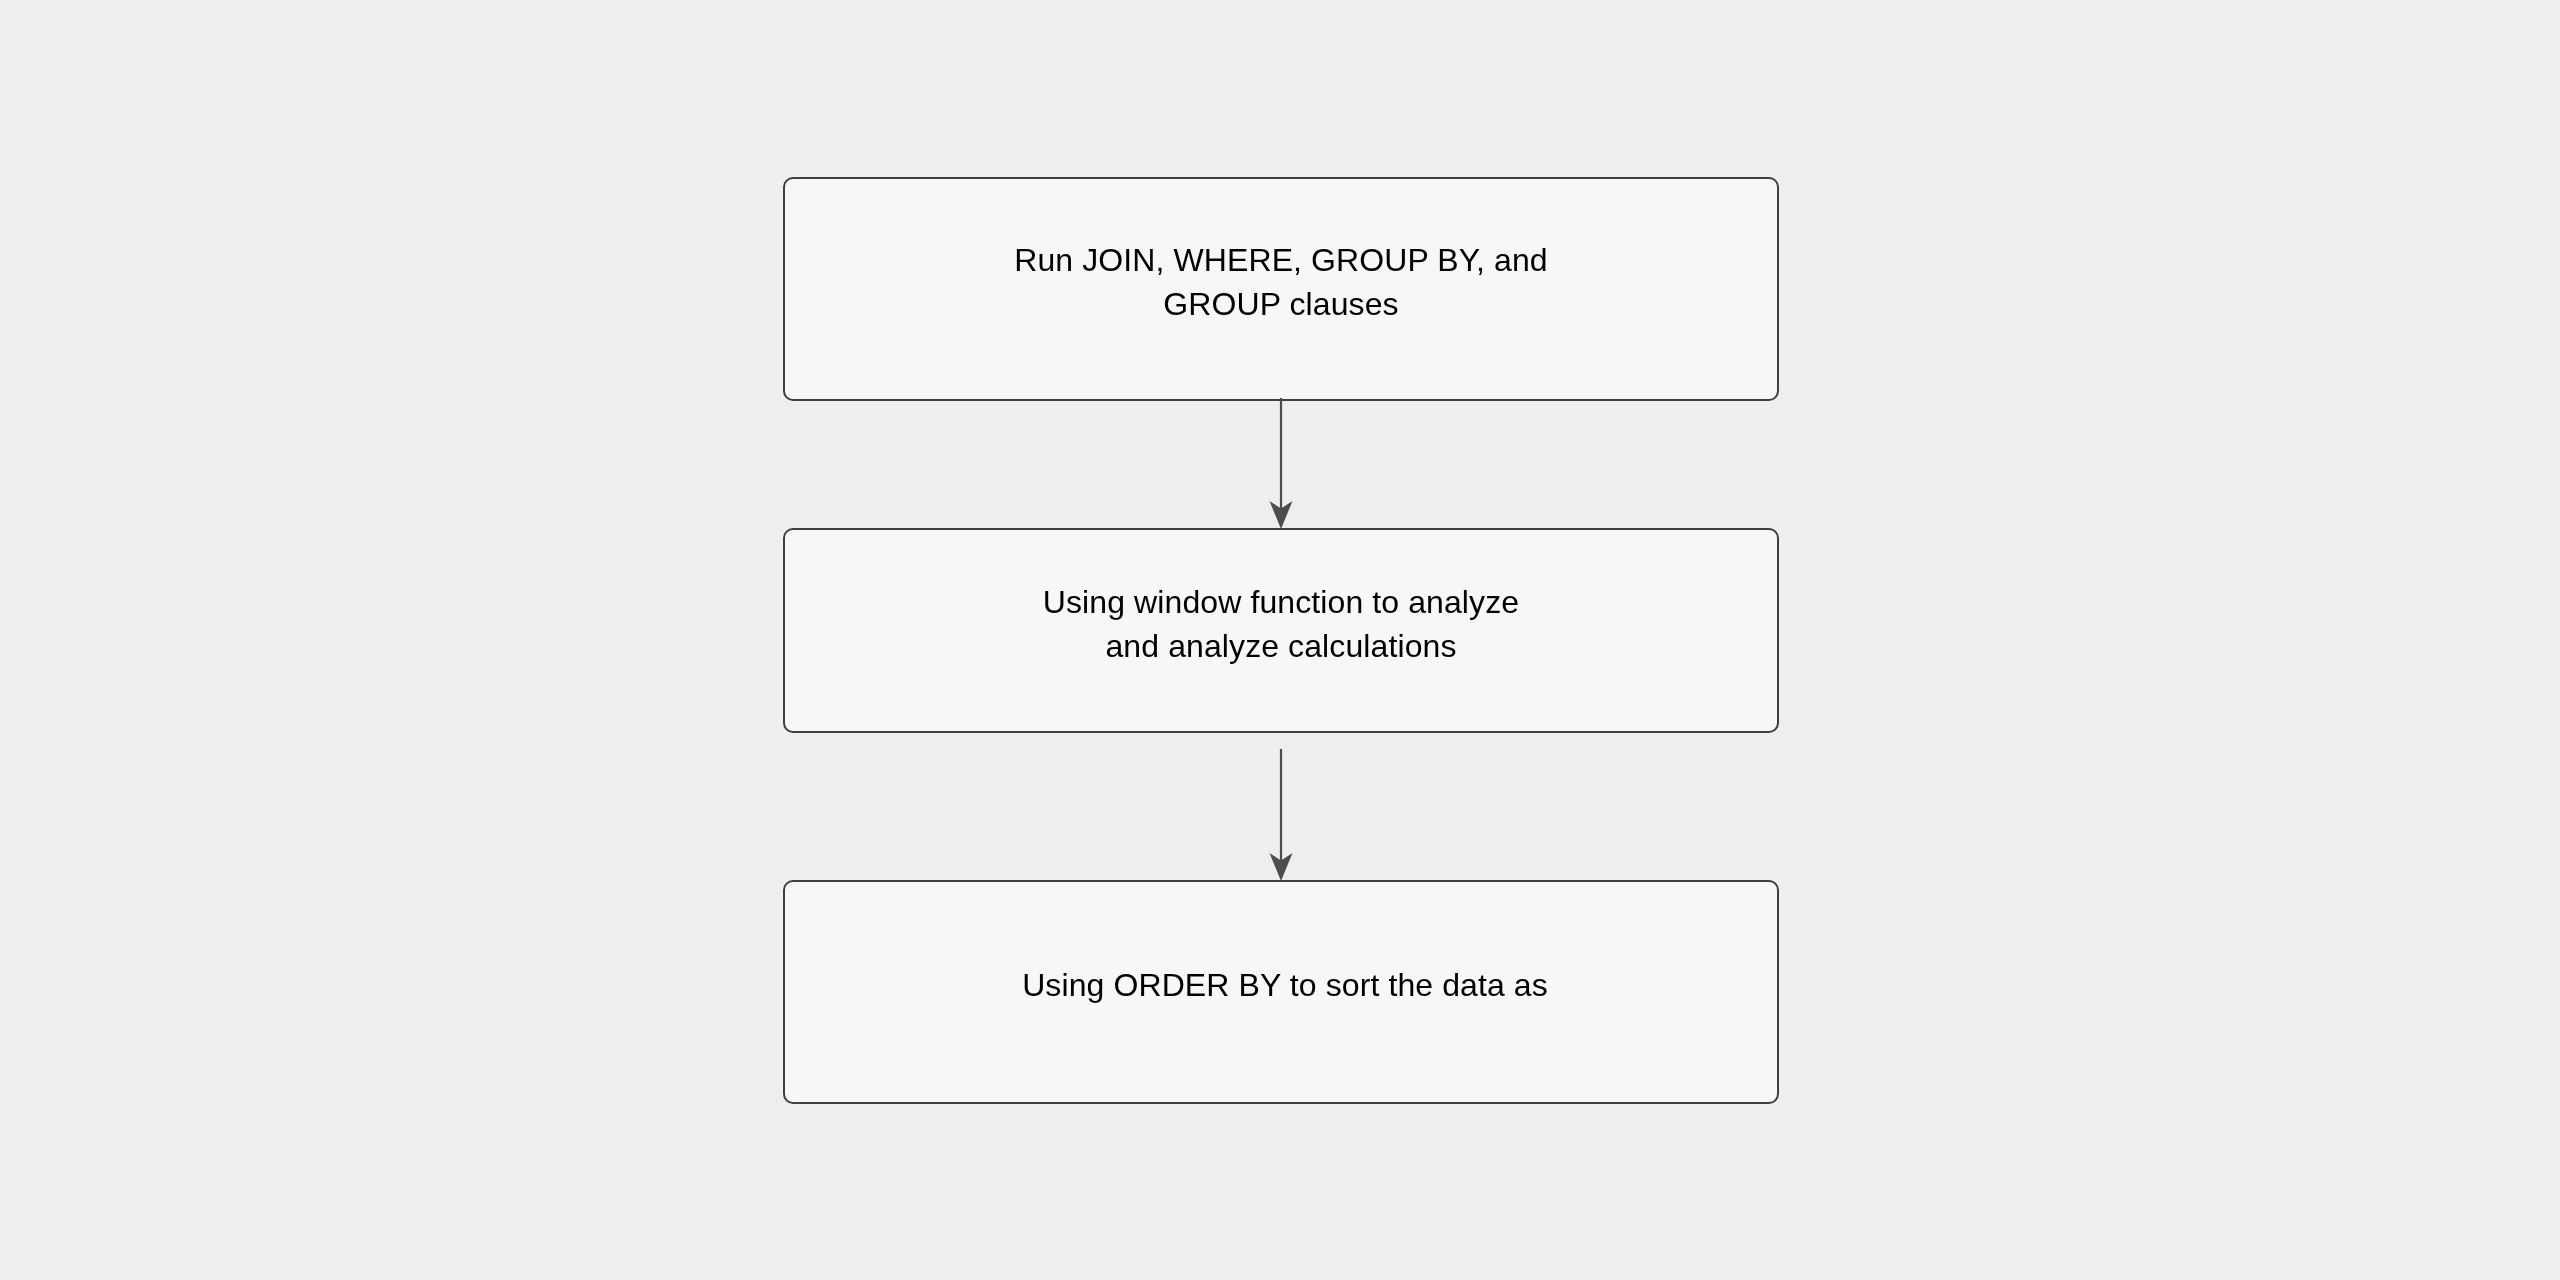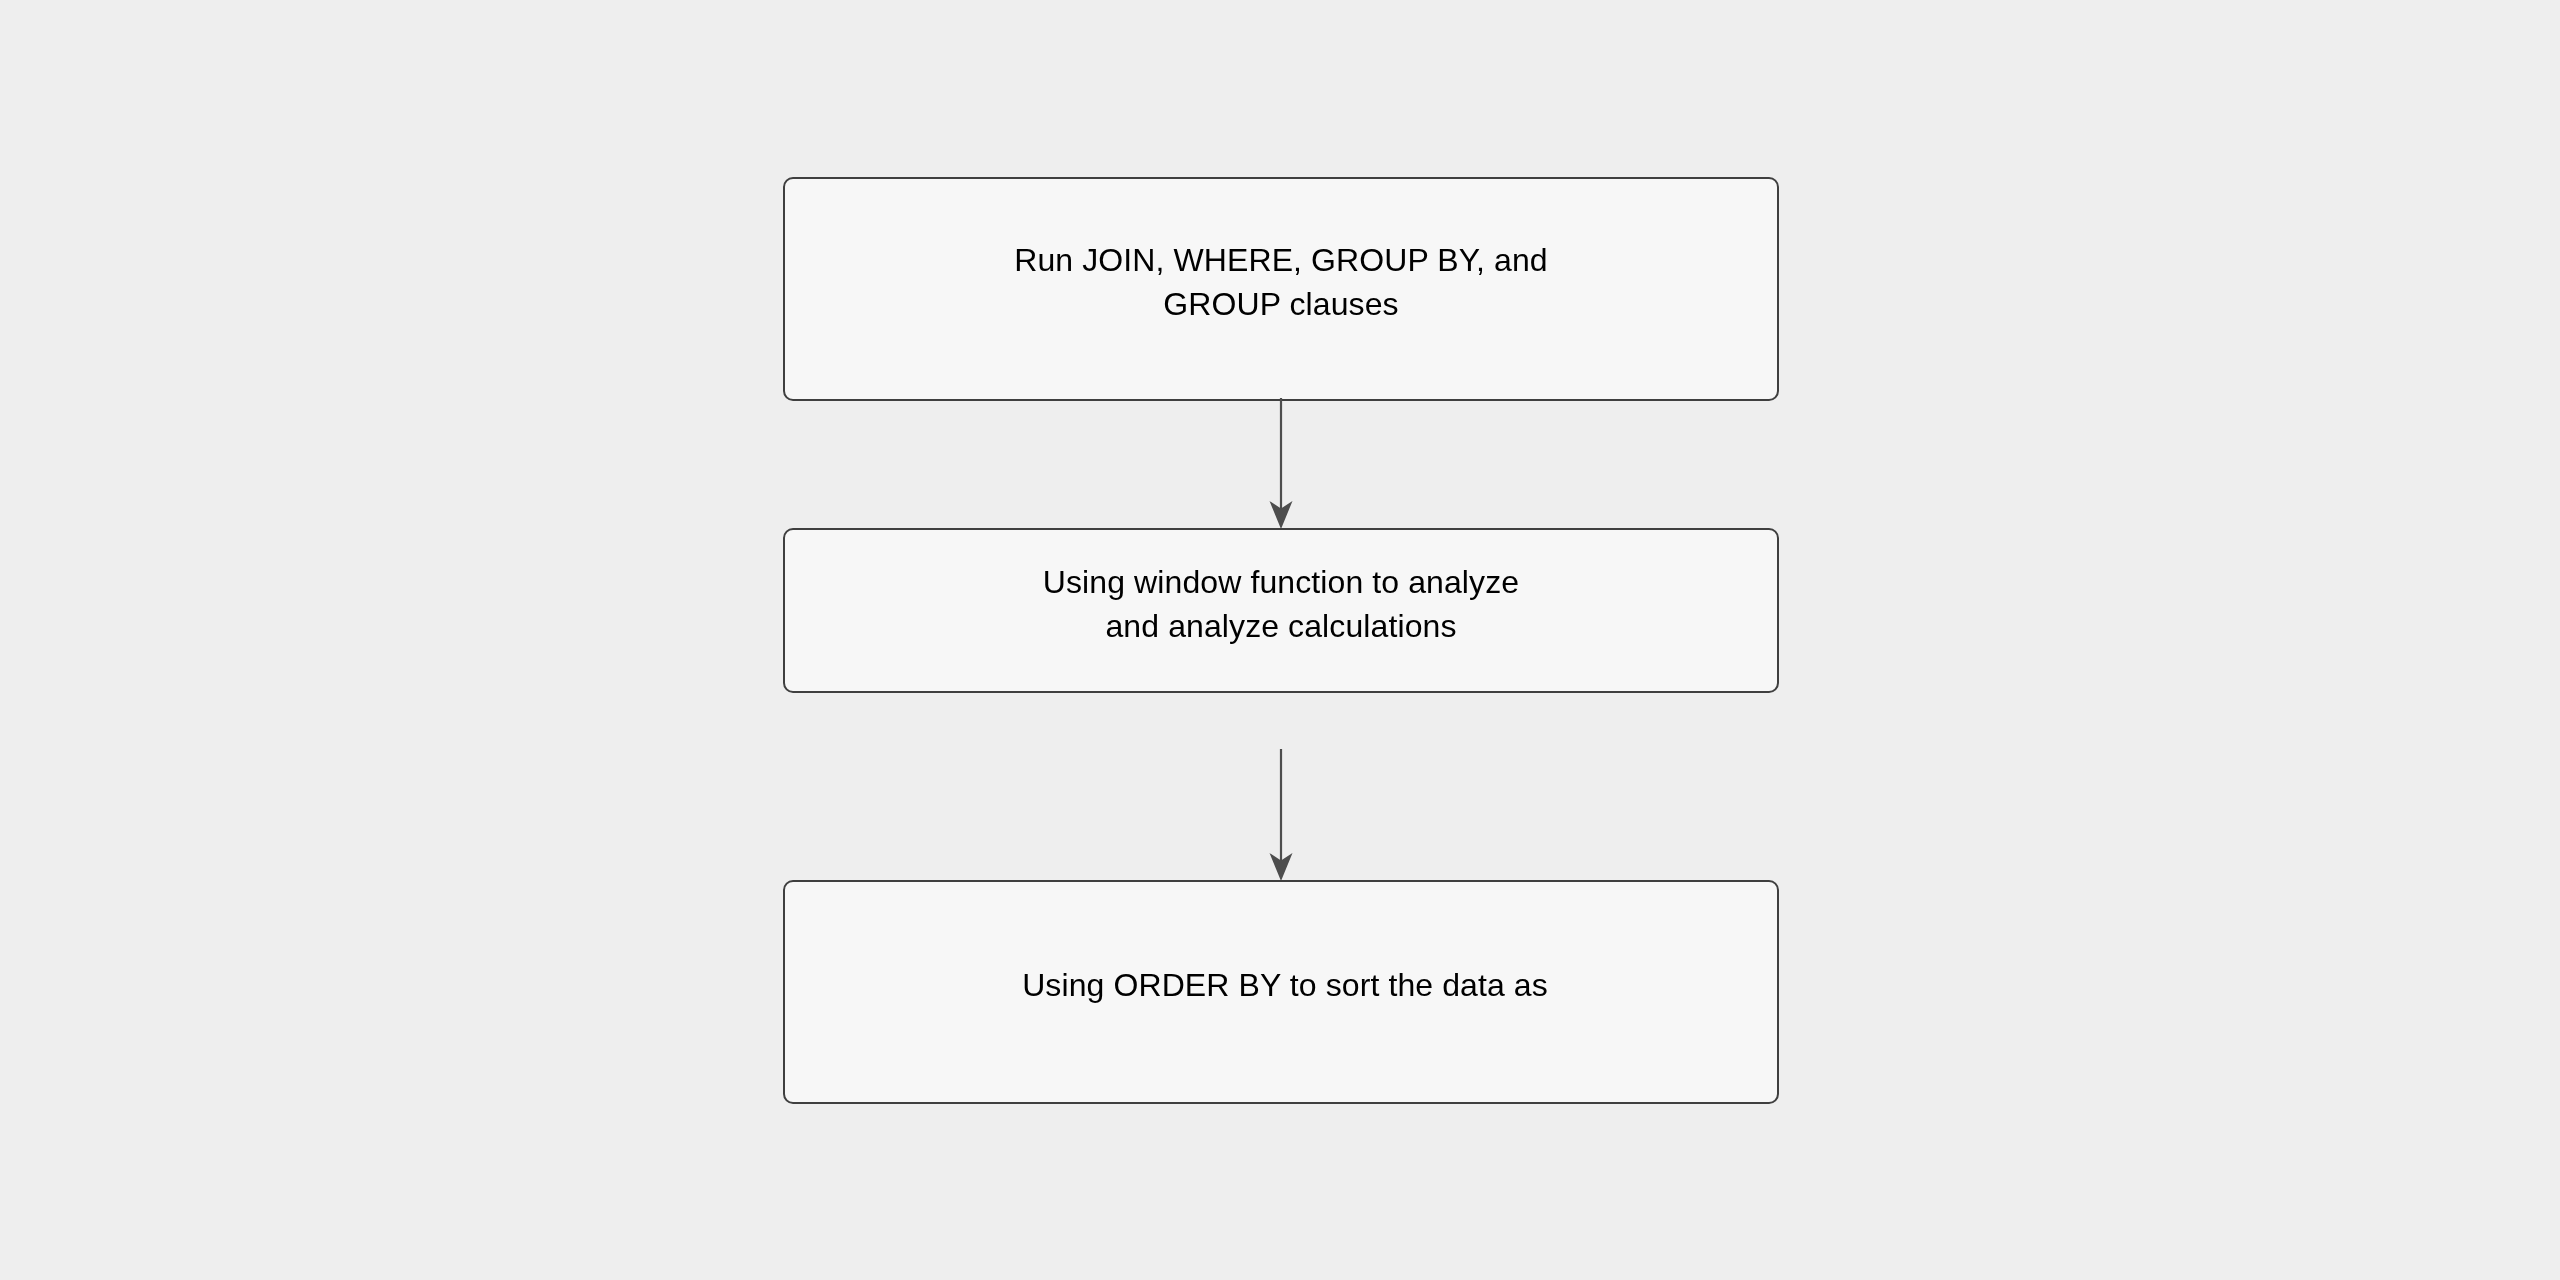--- a/index.html
+++ b/index.html
@@ -45,21 +45,21 @@
     white-space: nowrap;
   }
 
   
   .node-text {
     margin-top: -14px;
     width: 100%;
   }
 
   #node-1 { top: 177px; height: 224px; }
-  #node-2 { top: 528px; height: 165px; }
+  #node-2 { top: 528px; height: 205px; }
   #node-3 { top: 880px; height: 224px; padding-left: 8px; }
 
   
   .edge {
     position: absolute;
     left: 1251px;
     width: 60px;
     overflow: visible;
   }
   #edge-1 { top: 398px; height: 132px; }

